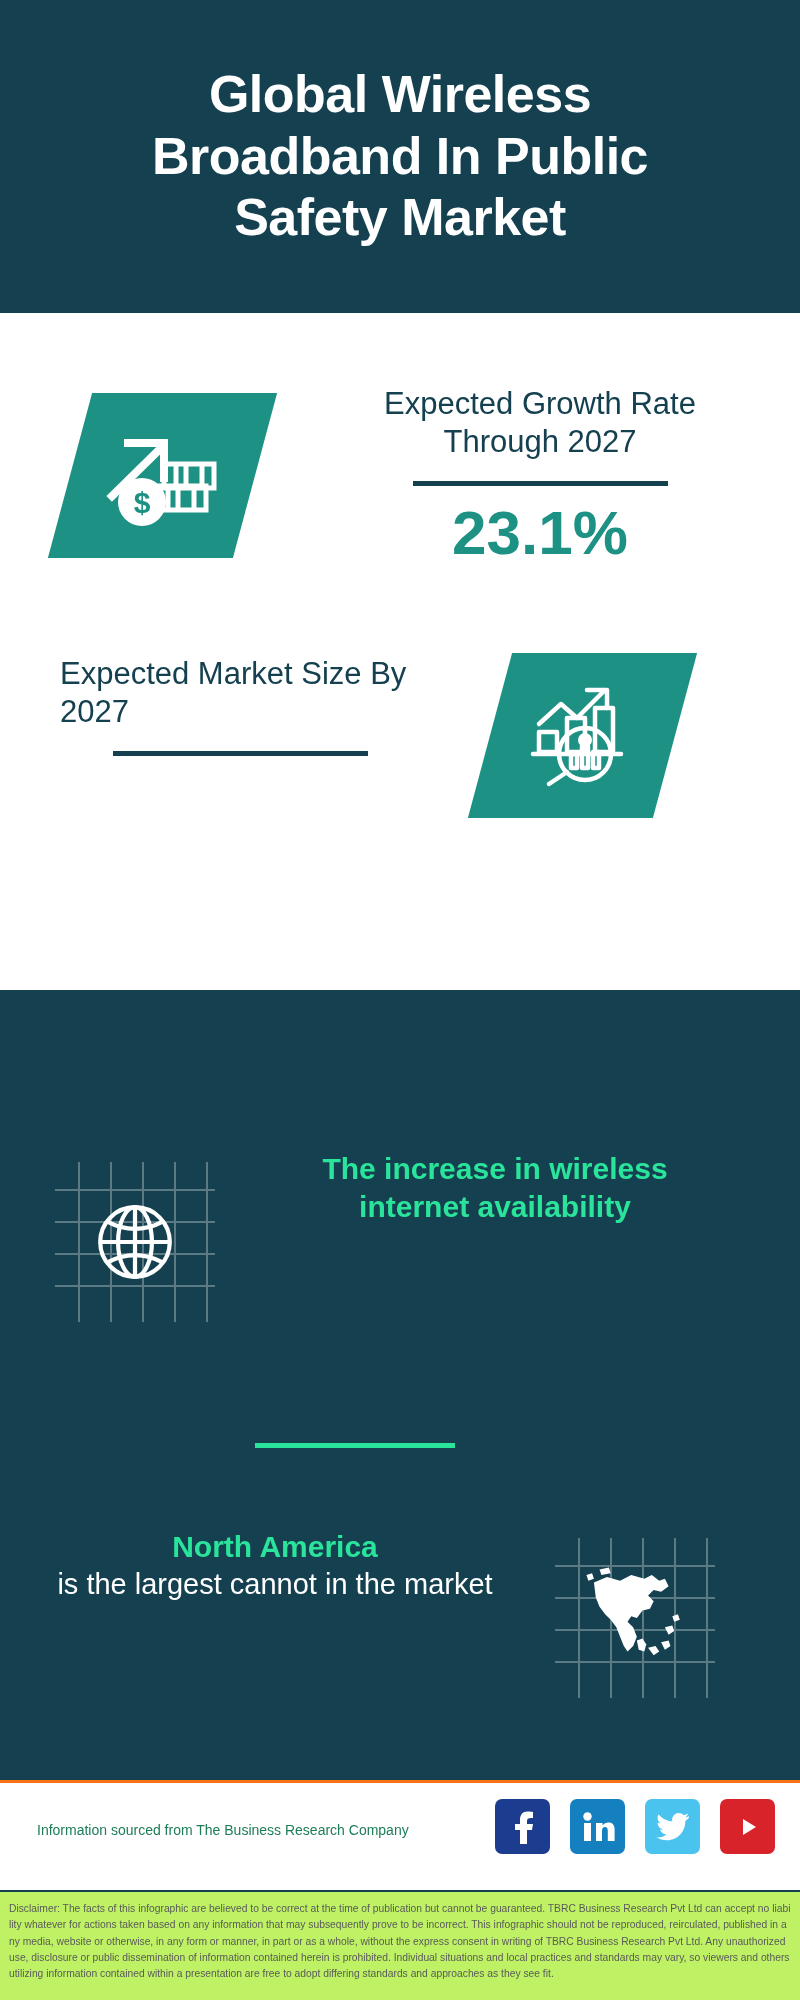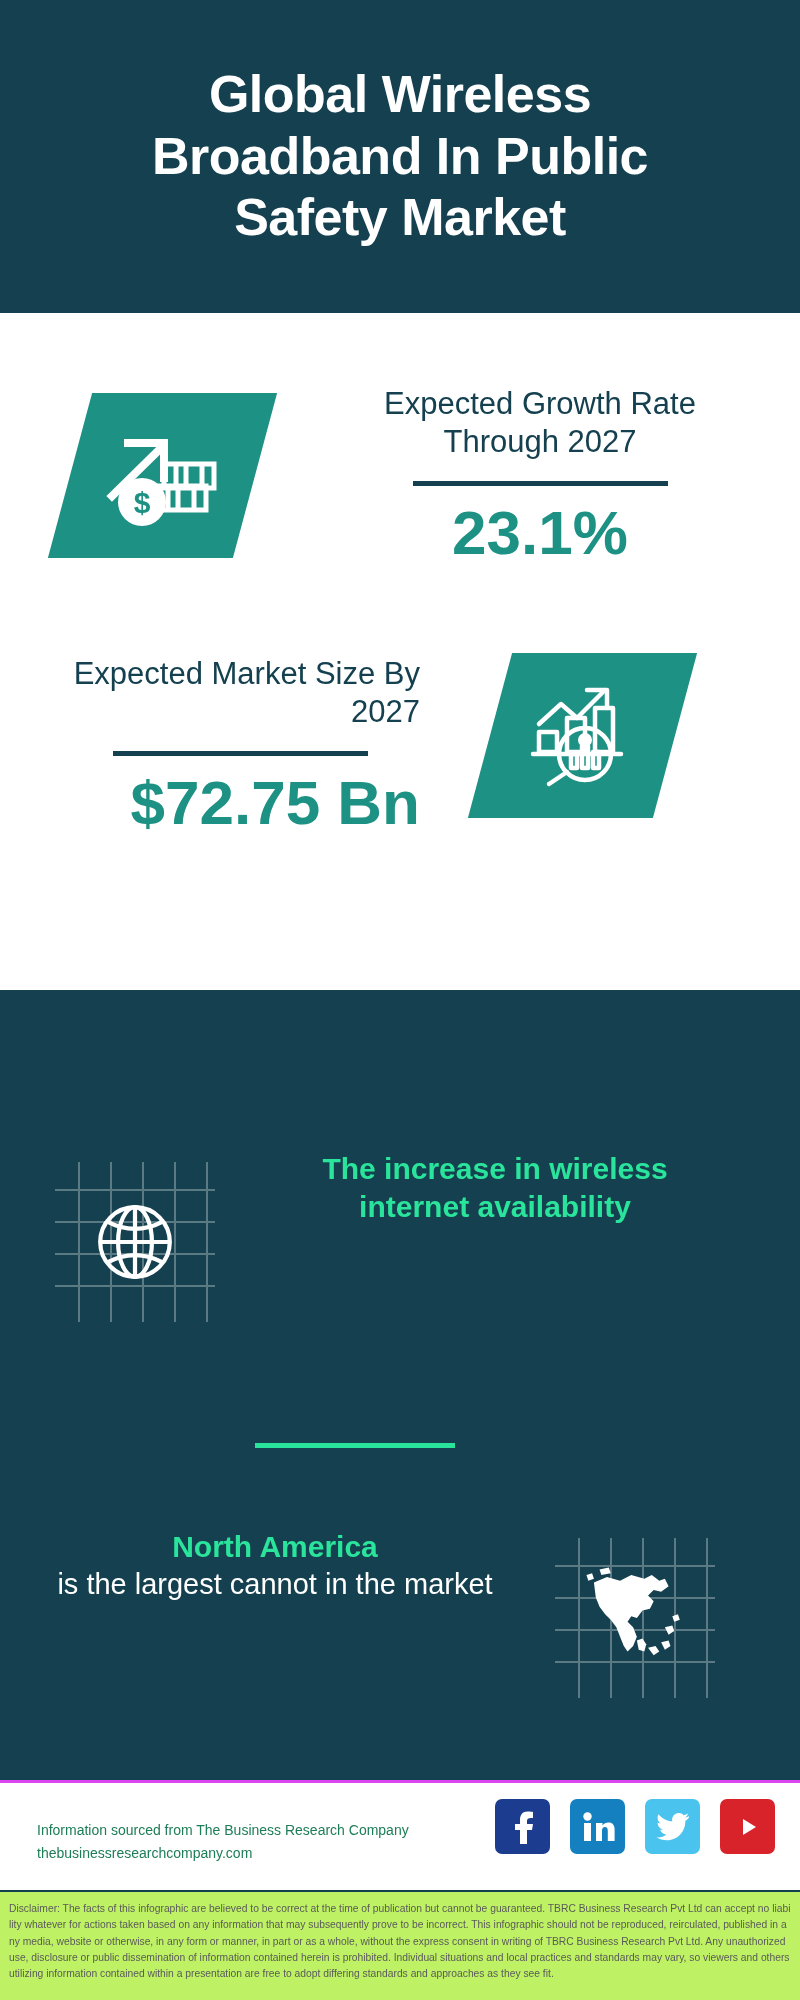--- a/index.html
+++ b/index.html
@@ -91,21 +91,21 @@
   .stat2 {
     position: absolute;
     left: 0; top: 595px;
     width: 800px;
     height: 300px;
   }
   .stat2-text {
     position: absolute;
     left: 60px; top: 60px;
     width: 360px;
-    text-align: right;
+    text-align: left;
   }
   .para-right {
     position: absolute;
     left: 490px; top: 58px;
     width: 185px; height: 165px;
     background: #1d9183;
     transform: skewX(-15deg);
   }
   .para-right .icon-inner {
     position: absolute;
@@ -202,21 +202,21 @@
     text-align: center;
   }
 
   
   .source-bar {
     position: absolute;
     left: 0; top: 1780px;
     width: 800px;
     height: 110px;
     background: #ffffff;
-    border-top: 3px solid #d946ef;
+    border-top: 3px solid #f97316;
   }
   .source-text {
     position: absolute;
     left: 37px; top: 36px;
     width: 430px;
     color: #1d7d56;
     font-size: 14px;
     line-height: 1.65;
   }
   .socials {
@@ -289,21 +289,20 @@
       <div class="stat-label">Expected Growth Rate Through 2027</div>
       <div class="rule-dark"></div>
       <div class="stat-value">23.1%</div>
     </div>
   </div>
 
   <div class="stat2">
     <div class="stat2-text">
       <div class="stat-label">Expected Market Size By 2027</div>
       <div class="rule-dark"></div>
-      <div class="stat-value">$72.75 Bn</div>
     </div>
     <div class="para-right">
       <div class="icon-inner">
         <svg width="120" height="115" viewBox="0 0 120 115">
           <g fill="none" stroke="#ffffff" stroke-width="4.5" stroke-linecap="round" stroke-linejoin="round">
             <path d="M16 46 L38 26 L54 40 L80 14"></path>
             <path d="M64 12 L84 12 L84 30"></path>
             <rect x="16" y="54" width="18" height="20"></rect>
             <rect x="44" y="40" width="18" height="34"></rect>
             <rect x="72" y="30" width="18" height="44"></rect>
@@ -393,21 +392,20 @@
             <path d="M22 8 L32 6 L34 12 L24 14 Z"></path>
           </g>
         </svg>
       </div>
     </div>
   </div>
 
   <div class="source-bar">
     <div class="source-text">
       <div>Information sourced from The Business Research Company</div>
-      <div>thebusinessresearchcompany.com</div>
     </div>
     <div class="socials">
       <div class="social-ico s-fb">
         <svg width="30" height="34" viewBox="0 0 30 34">
             <path fill="#ffffff" d="M19 34 V20 H24 L25 14 H19 V11 C19 9 20 8 23 8 H25 V2 C24 2 22 1.6 19.6 1.6 C14.6 1.6 12 4.6 12 10.2 V14 H7 V20 H12 V34 Z"></path>
           </svg>
       </div>
       <div class="social-ico s-li">
         <svg width="34" height="32" viewBox="0 0 34 32">
             <g fill="#ffffff">

